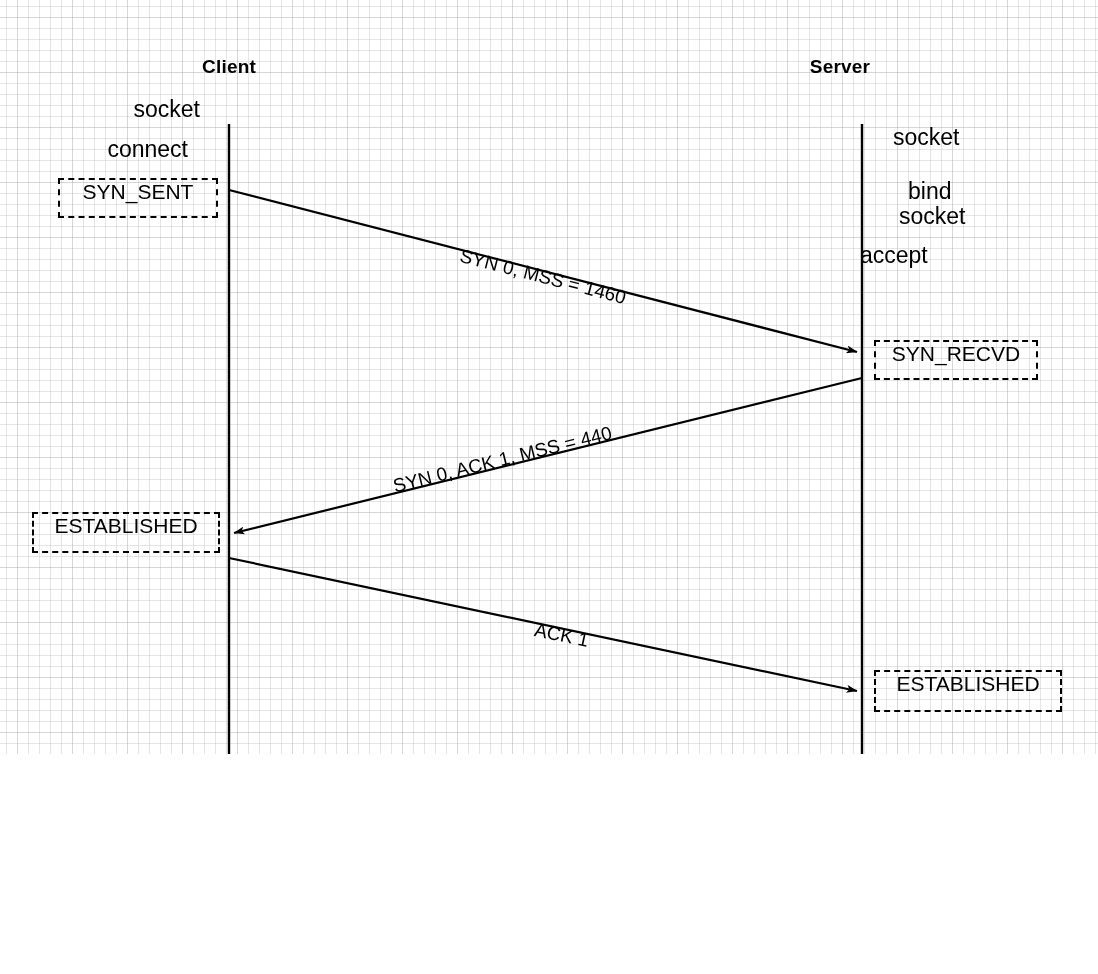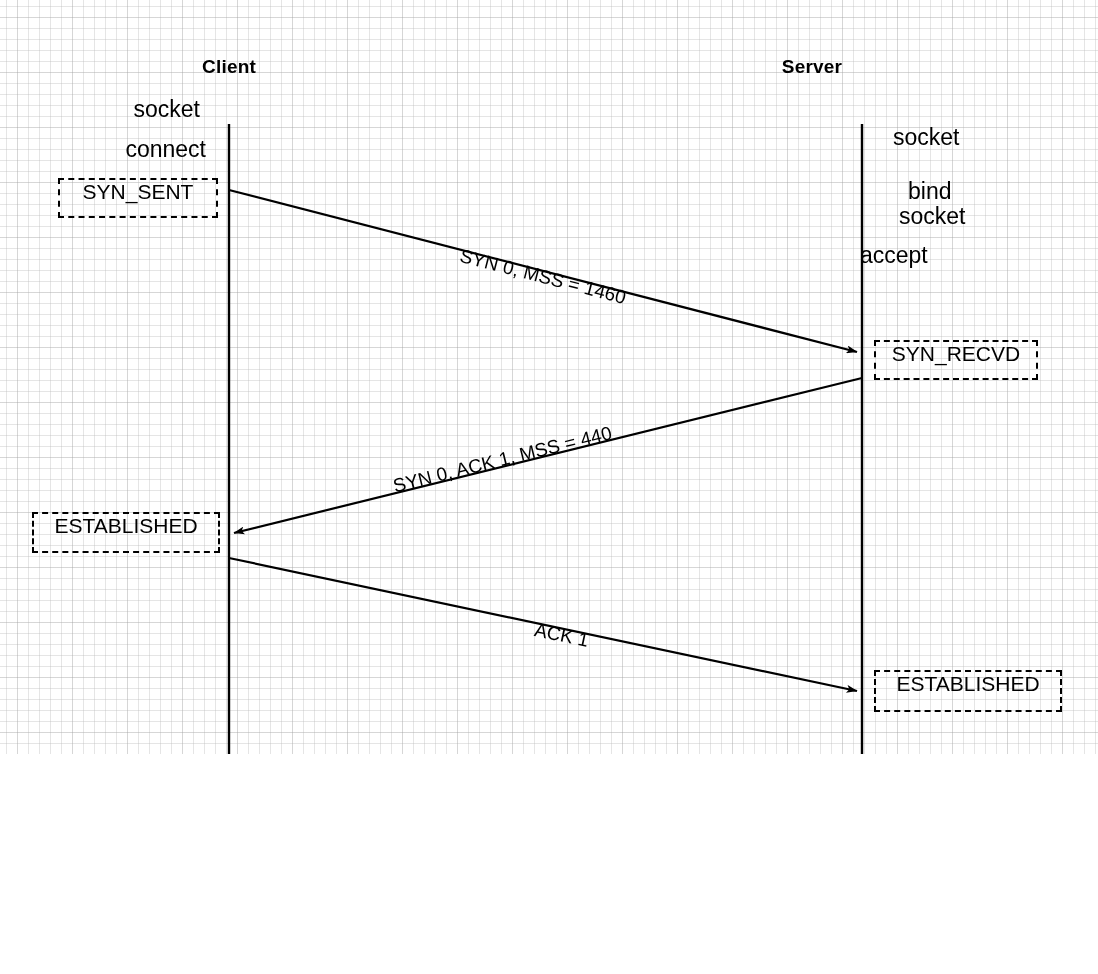--- a/index.html
+++ b/index.html
@@ -86,25 +86,25 @@
       </g>
     <g id="message-lines">
         <line x1="229" y1="190" x2="857" y2="352" stroke="#000000" stroke-width="2.2" marker-end="url(#arrowhead)"></line>
         <line x1="862" y1="378" x2="234" y2="533" stroke="#000000" stroke-width="2.2" marker-end="url(#arrowhead)"></line>
         <line x1="229" y1="558" x2="857" y2="691" stroke="#000000" stroke-width="2.2" marker-end="url(#arrowhead)"></line>
       </g>
   </svg>
 
   <div id="titles-layer">
       <div class="lifeline-title" style="left: 229px; top: 56px;">Client</div>
-      <div class="lifeline-title" style="left: 812px; top: 56px;">Server</div>
+      <div class="lifeline-title" style="left: 840px; top: 56px;">Server</div>
     </div>
   <div id="client-calls-layer">
       <div class="api-call right-aligned" style="left: 200px; top: 96px;">socket</div>
-      <div class="api-call right-aligned" style="left: 206px; top: 136px;">connect</div>
+      <div class="api-call right-aligned" style="left: 188px; top: 136px;">connect</div>
     </div>
   <div id="server-calls-layer">
       <div class="api-call" style="left: 893px; top: 124px;">socket</div>
       <div class="api-call" style="left: 908px; top: 178px;">bind</div>
       <div class="api-call" style="left: 899px; top: 203px;">socket</div>
       <div class="api-call" style="left: 860px; top: 242px;">accept</div>
     </div>
   <div id="state-layer">
       <div class="state-box" style="left: 58px; top: 178px; width: 160px; height: 40px;">
         <span>SYN_SENT</span>

